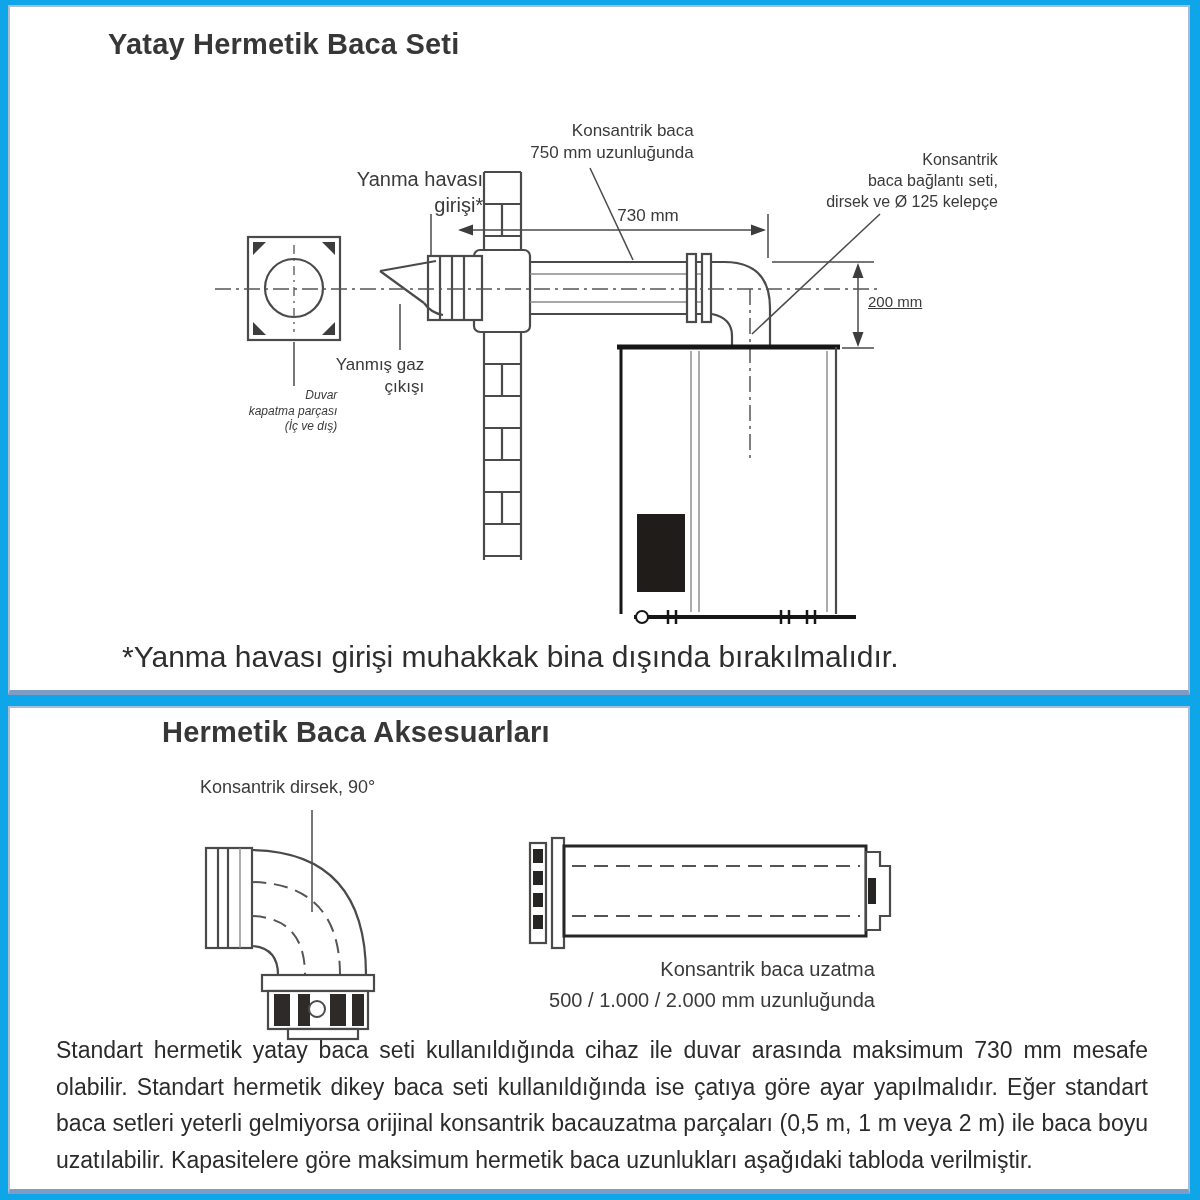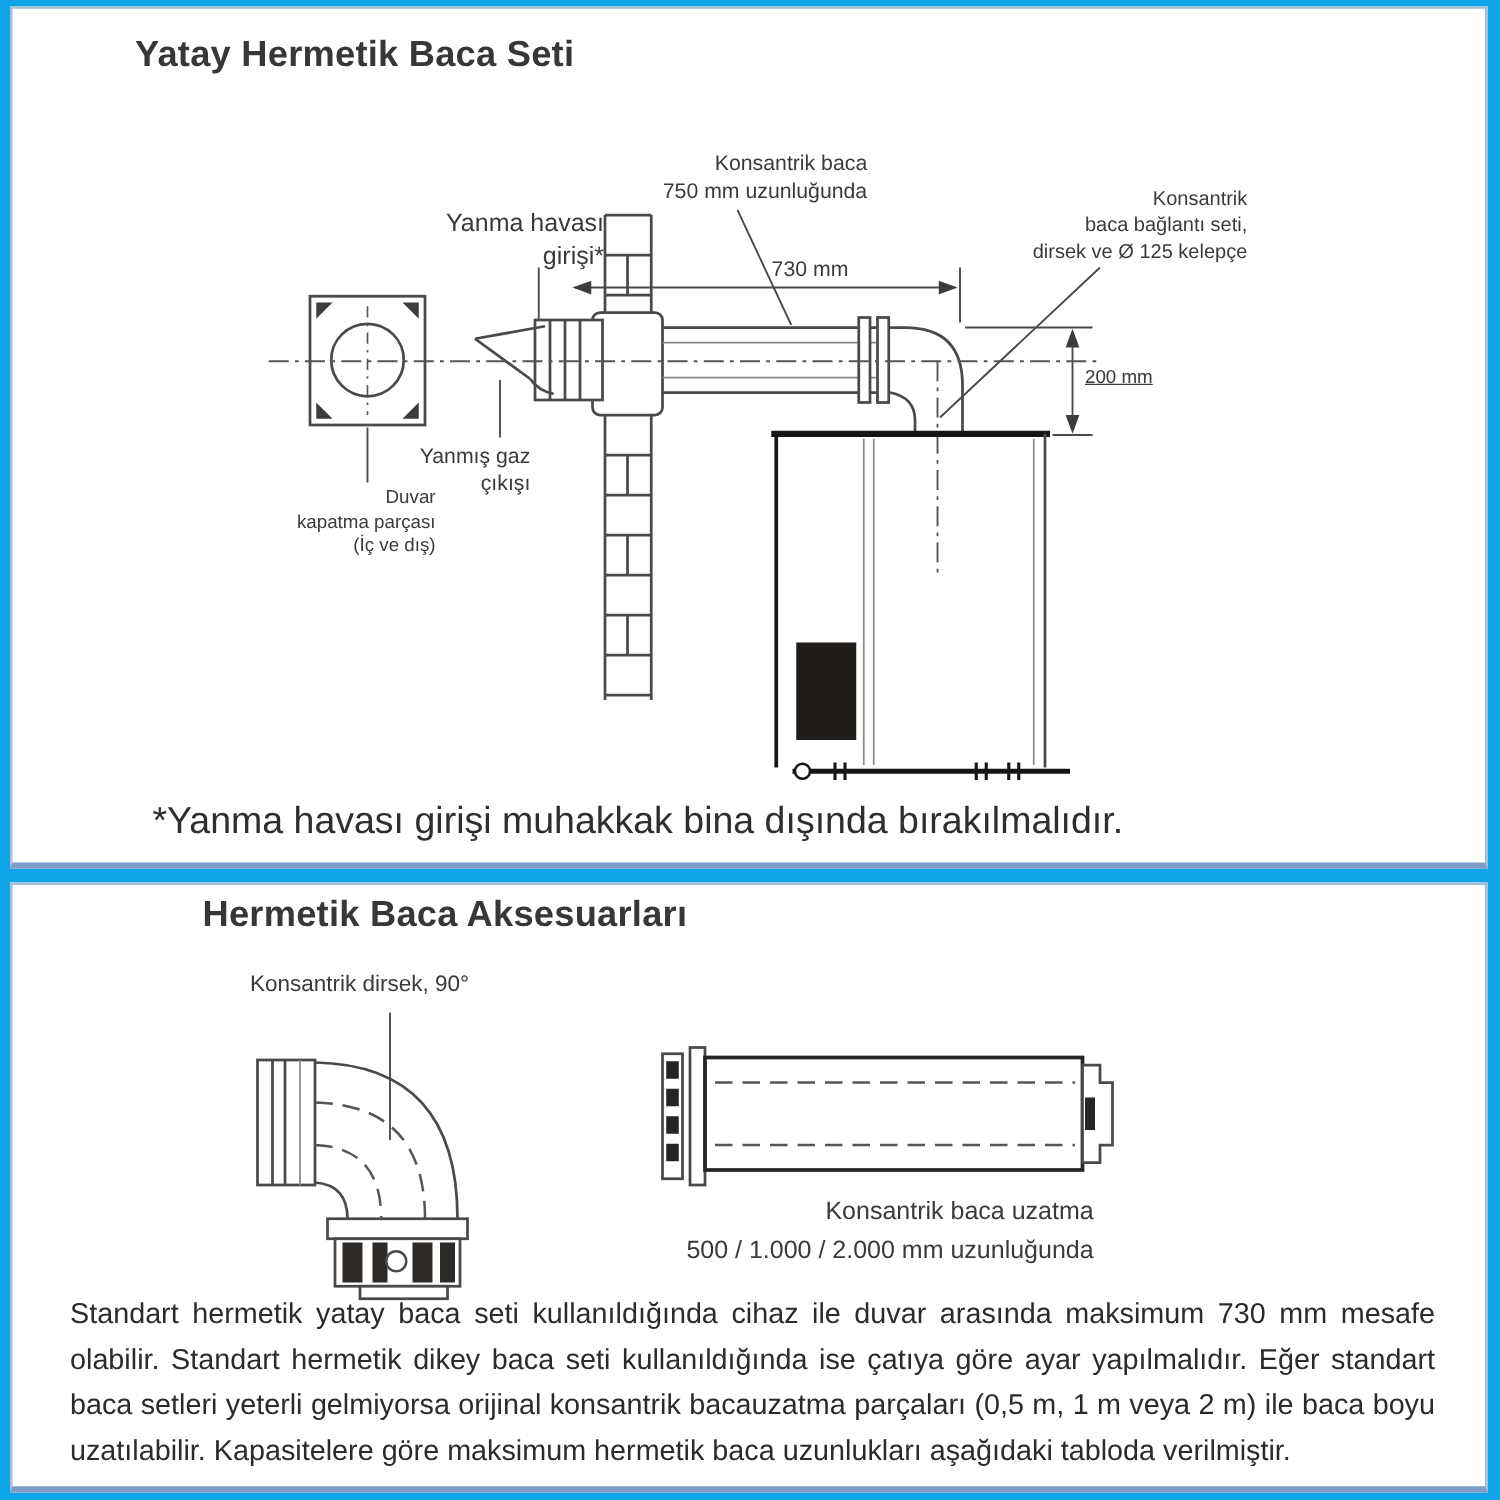--- a/index.html
+++ b/index.html
@@ -178,21 +178,21 @@
 baca bağlantı seti,
 dirsek ve Ø 125 kelepçe</div>
 
   <div class="lbl ctr" style="left:648px;top:205px;font-size:17px;font-weight:400;">730 mm</div>
 
   <div class="lbl" style="left:868px;top:292px;font-size:15px;text-decoration:underline;">200 mm</div>
 
   <div class="lbl ctr" style="left:380px;top:354px;font-size:17px;">Yanmış gaz
 çıkışı</div>
 
-  <div class="lbl ctr" style="left:293px;top:388px;font-size:15px;">Duvar
+  <div class="lbl ctr" style="left:293px;top:388px;font-size:12px;font-style:italic;">Duvar
 kapatma parçası
 (İç ve dış)</div>
 
   <div class="footnote" style="left:122px;top:640px;">*Yanma havası girişi muhakkak bina dışında bırakılmalıdır.</div>
 
   <div class="title" style="left:162px;top:716px;">Hermetik Baca Aksesuarları</div>
 
   <div class="lbl" style="left:200px;top:776px;font-size:18px;text-align:left;">Konsantrik dirsek, 90°</div>
 
   <div class="lbl ctr" style="left:712px;top:954px;font-size:20px;line-height:1.55;">Konsantrik baca uzatma

